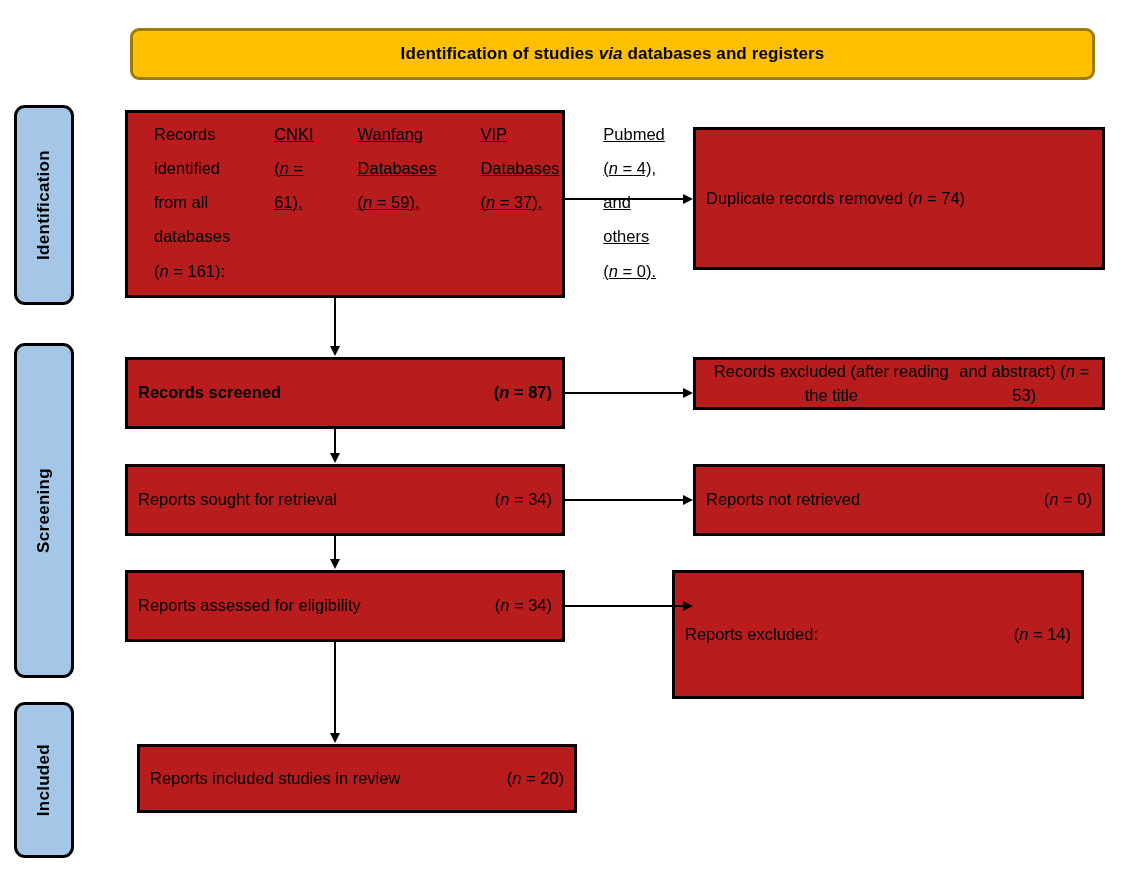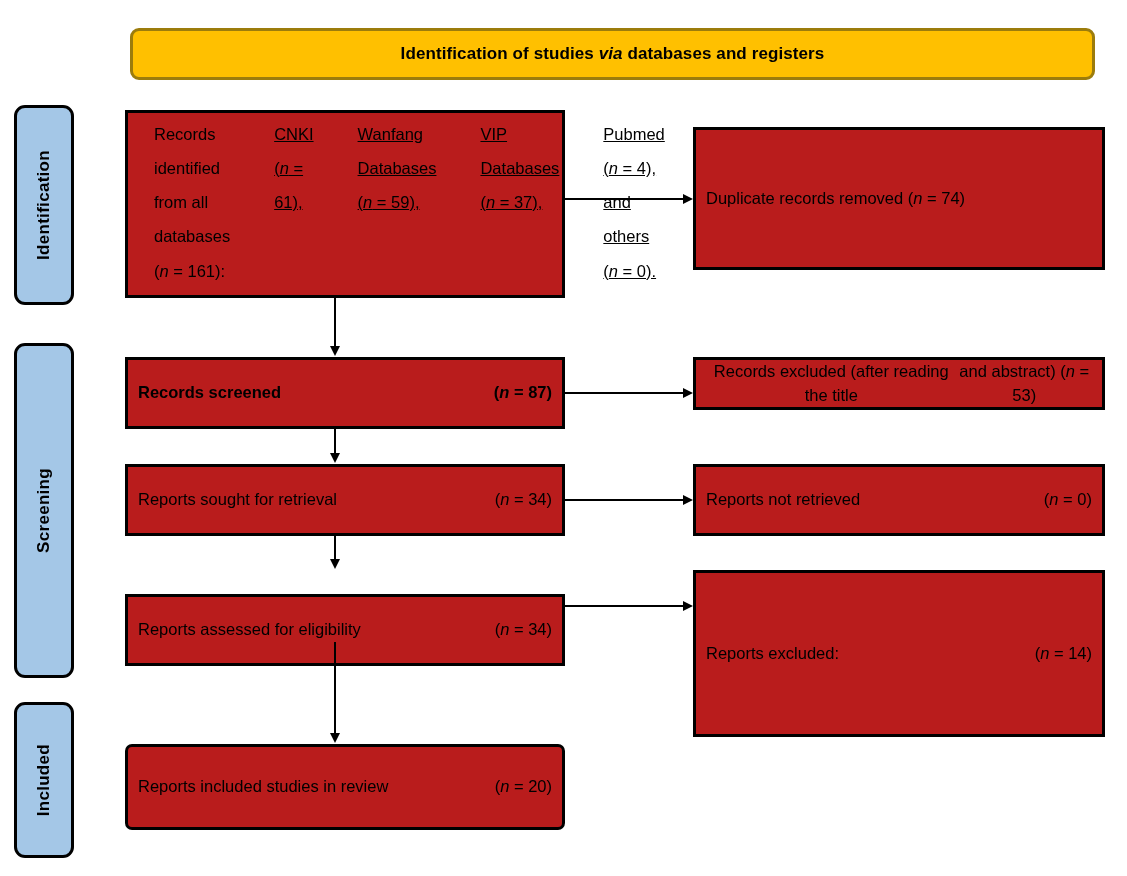--- a/index.html
+++ b/index.html
@@ -150,31 +150,31 @@
   <div class="pbox" style="left:125px; top:464px; width:440px; height:72px;">
     <div>Reports sought for retrieval</div>
     <div><span>(</span><span class="it">n</span><span> = 34)</span></div>
   </div>
 
   <div class="pbox" style="left:693px; top:464px; width:412px; height:72px;">
     <div>Reports not retrieved</div>
     <div><span>(</span><span class="it">n</span><span> = 0)</span></div>
   </div>
 
-  <div class="pbox" style="left:125px; top:570px; width:440px; height:72px;margin-top:24px;">
+  <div class="pbox" style="left:125px; top:570px; width:440px; height:72px;">
     <div>Reports assessed for eligibility</div>
     <div><span>(</span><span class="it">n</span><span> = 34)</span></div>
   </div>
 
-  <div class="pbox" style="left:693px; top:570px; width:412px; height:167px;gap:24px;">
+  <div class="pbox" style="left:672px; top:570px; width:412px; height:129px;gap:24px;">
     <div>Reports excluded:</div>
     <div><span>(</span><span class="it">n</span><span> = 14)</span></div>
   </div>
 
-  <div class="pbox" style="left:125px; top:744px; width:440px; height:86px;border-radius:7px;">
+  <div class="pbox" style="left:137px; top:744px; width:440px; height:69px;">
     <div>Reports  included studies in review</div>
     <div><span>(</span><span class="it">n</span><span> = 20)</span></div>
   </div>
 
   <div class="arrow-h" style="left:565px; top:198px; width:119px;"></div>
   <div class="arrow-head-r" style="left:683px; top:194px;"></div>
 
   <div class="arrow-v" style="left:334px; top:298px; height:49px;"></div>
   <div class="arrow-head-d" style="left:330px; top:346px;"></div>
 

